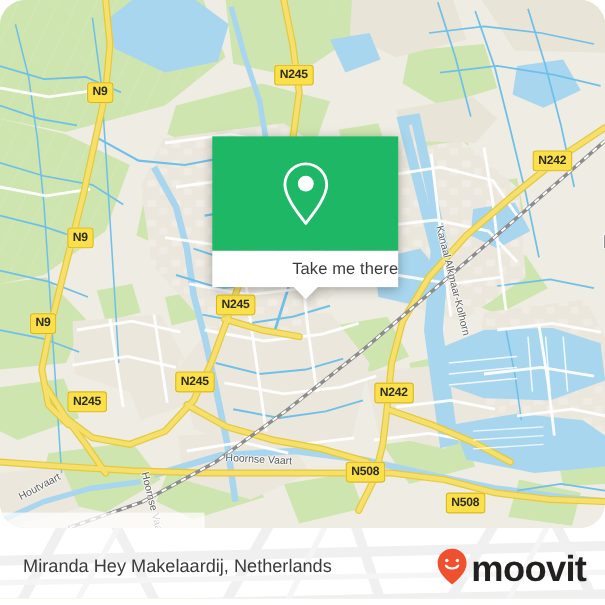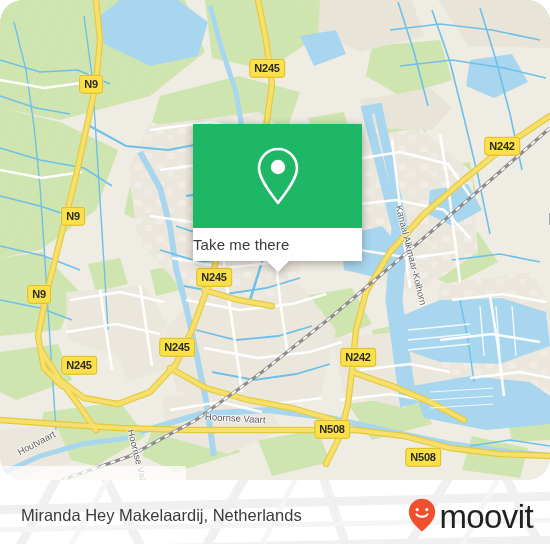--- a/index.html
+++ b/index.html
@@ -99,21 +99,21 @@
     align-items: center;
     justify-content: center;
   }
   #popup-head svg { display: block; }
   #popup-action {
     position: relative;
     height: 33px;
     background: #ffffff;
     display: flex;
     align-items: center;
-    justify-content: flex-start;
+    justify-content: flex-end;
   }
   #popup-action-label {
     color: #3a3a3a;
     font-size: 15px;
     font-family: "Liberation Sans", sans-serif;
     letter-spacing: 0.1px;
   }
   #popup-tail {
     position: absolute;
     left: 50%;
@@ -176,21 +176,21 @@
     top: 0;
     height: 70px;
     display: flex;
     align-items: center;
     gap: 3px;
   }
   #brand-pin { display: block; }
   #brand-wordmark {
     color: #221f1f;
     font-size: 33px;
-    font-weight: 400;
+    font-weight: 700;
     letter-spacing: -0.6px;
     font-family: "Liberation Sans", sans-serif;
     line-height: 1;
     position: relative;
     top: 1px;
   }
 </style>
 </head>
 <body>
 

